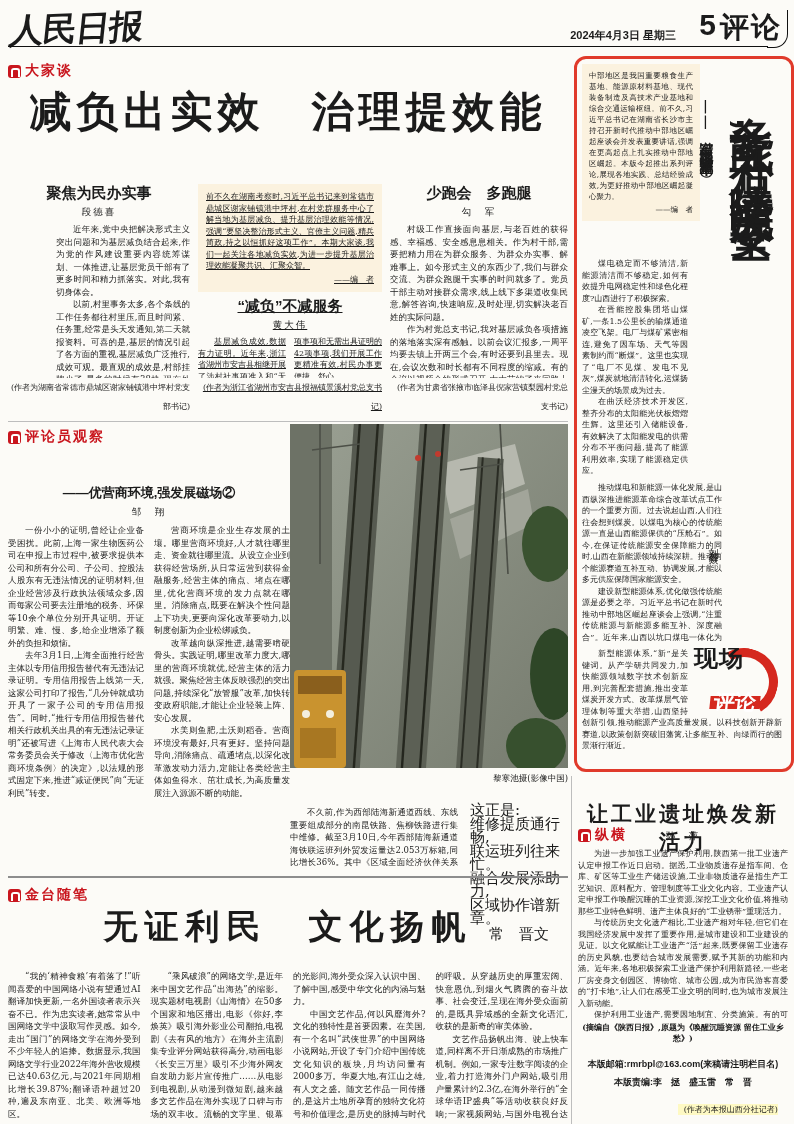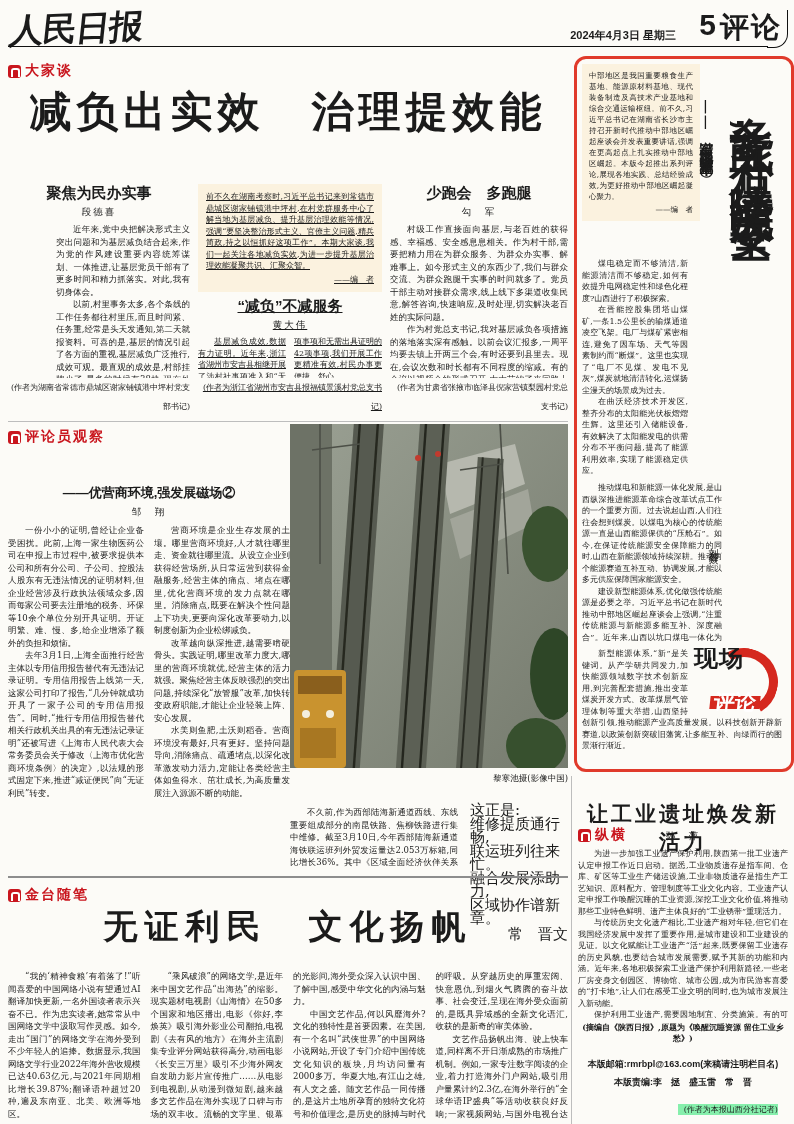--- a/index.html
+++ b/index.html
@@ -50,21 +50,21 @@
   .jt-headline{left:8px;width:560px;top:904px;text-align:center;font-size:34px;letter-spacing:7px;}
   
   .feature-box{left:574px;top:56px;width:214px;height:710px;border:3.5px solid #e03a2b;border-radius:12px;}
   .v-headline{writing-mode:vertical-rl;font-size:44px;letter-spacing:9px;line-height:1;
               font-family:"Liberation Sans",sans-serif;font-weight:900;}
   .v-sub{writing-mode:vertical-rl;font-size:13.5px;font-weight:bold;letter-spacing:2px;
          font-family:"Liberation Sans",sans-serif;}
   .v-author{writing-mode:vertical-rl;font-size:10px;letter-spacing:3px;}
   .f-body{font-size:8px;line-height:11.5px;text-align:justify;overflow:hidden;}
   .f-body p{margin:0;text-indent:2em;}
-  .feature-sig{position:absolute;right:16px;bottom:9px;font-size:8px;background:#86efac;padding-left:6px;}
+  .feature-sig{position:absolute;right:16px;bottom:9px;font-size:8px;background:#fef9c3;padding-left:6px;}
   
   .scene-logo{position:relative;width:88px;height:58px;float:right;margin:2px 0 2px 6px;}
   .scene-arc{position:absolute;right:4px;top:-2px;width:50px;height:50px;border:9px solid #d5281e;
              border-radius:50%;border-left-color:transparent;border-bottom-color:transparent;
              transform:rotate(15deg);}
   .scene-xc{position:absolute;left:0;top:2px;font-size:24px;font-weight:900;letter-spacing:1px;
             font-family:"Liberation Sans",sans-serif;}
   .scene-pl{position:absolute;left:16px;bottom:0;background:#d5281e;color:#fff;font-weight:900;
             font-size:21px;padding:0 4px 1px 4px;font-family:"Liberation Sans",sans-serif;
             transform:skewX(-6deg);}
@@ -188,21 +188,21 @@
       <p>不久前,作为西部陆海新通道西线、东线重要组成部分的南昆铁路、焦柳铁路进行集中维修。截至3月10日,今年西部陆海新通道海铁联运班列外贸发运量达2.053万标箱,同比增长36%。其中《区域全面经济伙伴关系协定》(RCEP)成员国经新通道运输货物1.102万标箱,同比增长35%。</p>
     </div>
   <div class="abs poem" style="left:470px;top:804px;width:98px;font-size:15px;line-height:13.5px;">
     <p style="margin:0;">这正是:</p>
     <div>
         <p>维修提质通行畅,</p>
         <p>联运班列往来忙。</p>
         <p>融合发展添助力,</p>
         <p>区域协作谱新章。</p>
       </div>
-    <div style="text-align:right;margin-top:2px;">常　晋文</div>
+    <div style="text-align:center;margin-top:2px;">常　晋文</div>
   </div>
 
   <div class="abs thickrule" style="left:8px;top:876px;width:560px;"></div>
 
   <div class="abs tag" style="left:8px;top:886px;">
     <span class="tag-icon"></span>
     <span>金台随笔</span>
   </div>
   <h2 class="abs hd jt-headline" style="margin:0;">无证利民　文化扬帆</h2>
   <div class="abs body-text" style="left:8px;top:970px;width:560px;height:150px;column-count:4;column-gap:10px;">

